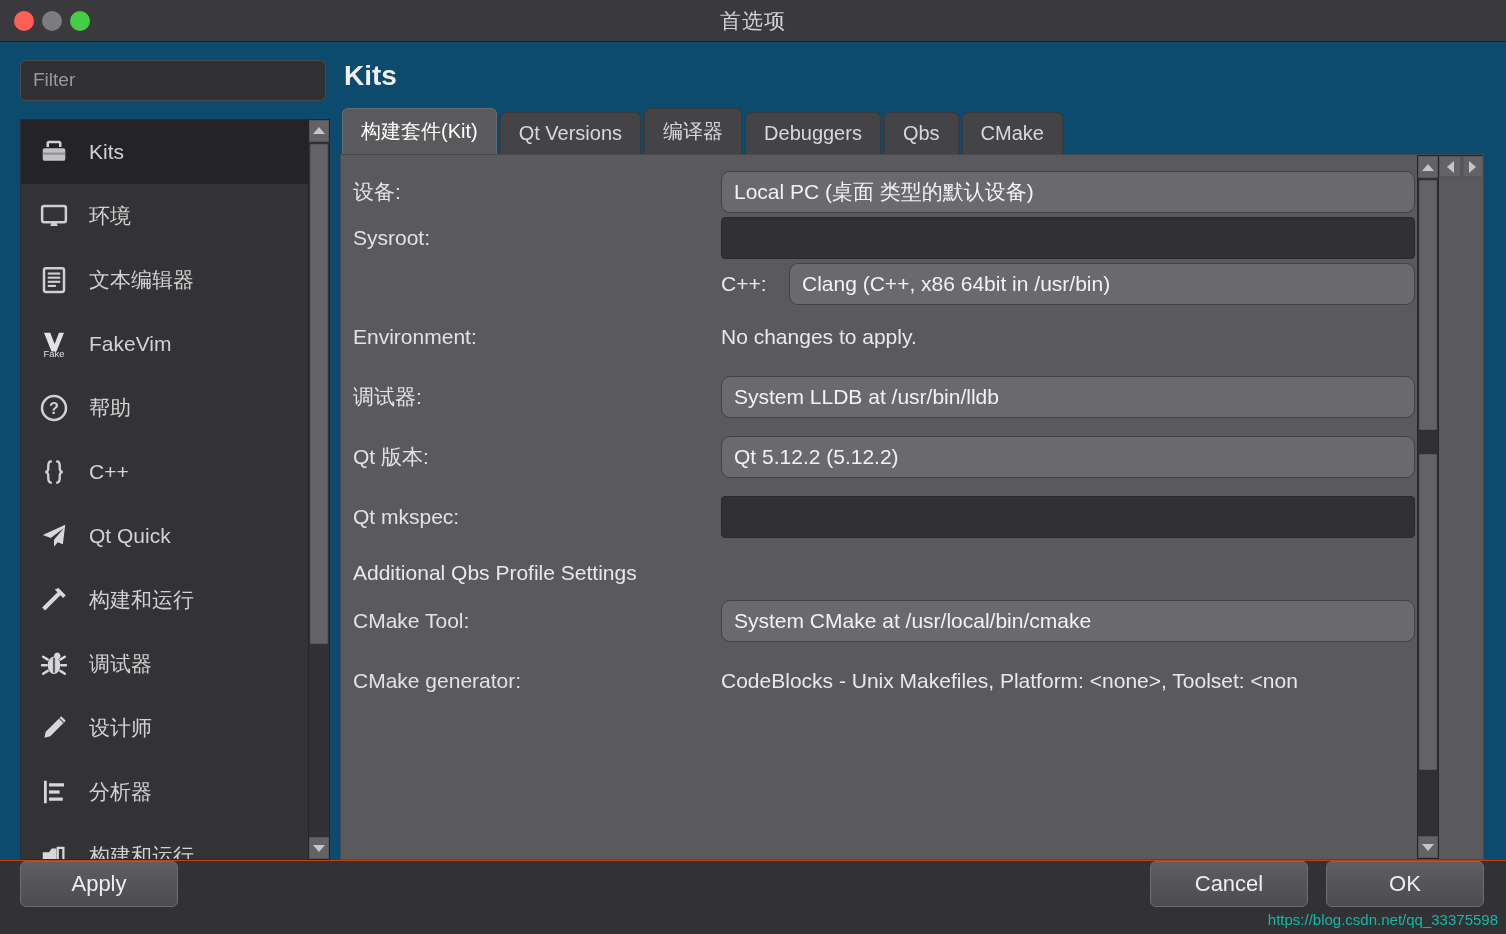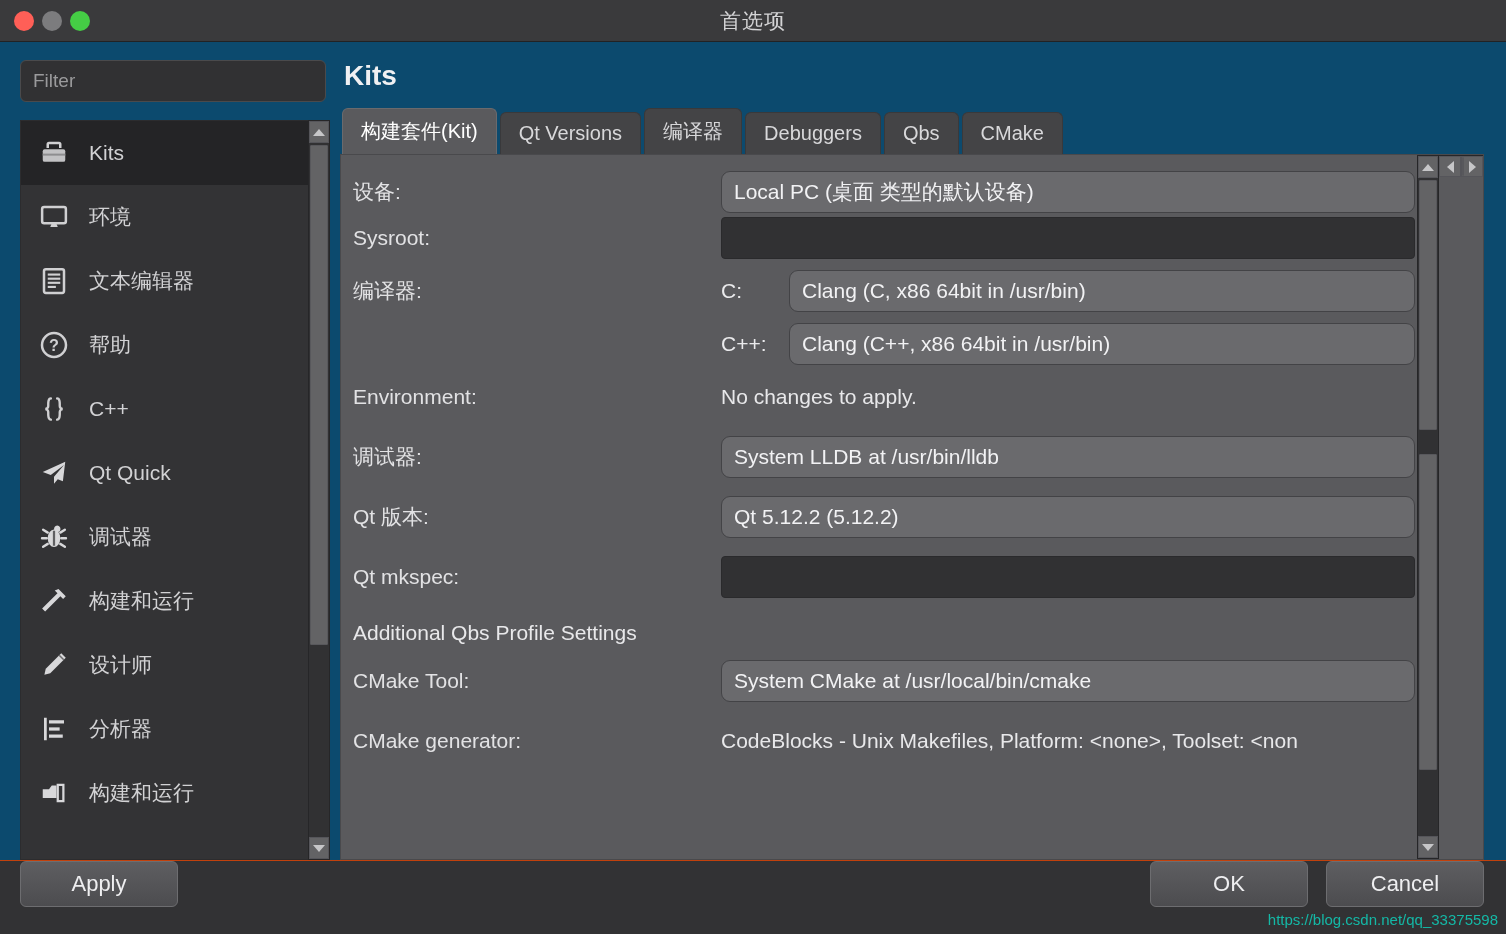--- a/index.html
+++ b/index.html
@@ -401,20 +401,29 @@
                     <rect x="7" y="12.6" width="10" height="1.7"></rect>
                     <rect x="7" y="15.9" width="6.5" height="1.7"></rect>
                   </g>
                 </svg>
               </span>
               <span>文本编辑器</span>
             </div>
             <div class="side-item">
               <span class="ico">
                 <svg width="30" height="30" viewBox="0 0 24 24">
+                  <path d="M4 3h5l3.5 9L16 3h4l-6 15h-4z" fill="#e2e2e4"></path>
+                  <text x="12" y="22.4" font-size="7.5" fill="#e2e2e4" text-anchor="middle" font-family="Liberation Sans, sans-serif">Fake</text>
+                </svg>
+              </span>
+              <span>FakeVim</span>
+            </div>
+            <div class="side-item">
+              <span class="ico">
+                <svg width="30" height="30" viewBox="0 0 24 24">
                   <circle cx="12" cy="12" r="9.6" fill="none" stroke="#d0d0d2" stroke-width="2"></circle>
                   <text x="12" y="17" font-size="13" fill="#d0d0d2" text-anchor="middle" font-family="Liberation Sans, sans-serif" font-weight="bold">?</text>
                 </svg>
               </span>
               <span>帮助</span>
             </div>
             <div class="side-item">
               <span class="ico">
                 <svg width="30" height="30" viewBox="0 0 24 24">
                   <g fill="none" stroke="#d0d0d2" stroke-width="1.9" stroke-linecap="round">
@@ -425,41 +434,41 @@
               </span>
               <span>C++</span>
             </div>
             <div class="side-item">
               <span class="ico">
                 <svg width="30" height="30" viewBox="0 0 24 24">
                   <path d="M21 3L3 11.2l6.4 2.3L20 5.5l-8 9.4v5.6l3-3.6 4.1 1.6z" fill="#d8d8da"></path>
                 </svg>
               </span>
               <span>Qt Quick</span>
+            </div>
+            <div class="side-item">
+              <span class="ico">
+                <svg width="30" height="30" viewBox="0 0 24 24">
+                  <path d="M15.6 2.4l5.8 5.8-2.1 2.1-2.2-2.2-9.6 9.7-2.6 2.6-2.4-2.4 2.6-2.6 9.7-9.6-2.2-2.2z" fill="#d8d8da"></path>
+                </svg>
+              </span>
+              <span>构建和运行</span>
             </div>
             <div class="side-item">
               <span class="ico">
                 <svg width="30" height="30" viewBox="0 0 24 24">
                   <ellipse cx="12" cy="13" rx="5" ry="7" fill="#d8d8da"></ellipse>
                   <path d="M12 5.5a2.6 2.6 0 1 1 0 .01z" fill="#d8d8da"></path>
                   <g stroke="#d8d8da" stroke-width="1.9" stroke-linecap="round">
                     <path d="M7 8.5L3.3 6.2M17 8.5l3.7-2.3M6.2 13H2.4M17.8 13h3.8M7 17.5l-3.7 2.3M17 17.5l3.7 2.3"></path>
                   </g>
                   <rect x="11.1" y="7" width="1.8" height="12" fill="#5f5f61"></rect>
                 </svg>
               </span>
               <span>调试器</span>
-            </div>
-            <div class="side-item">
-              <span class="ico">
-                <svg width="30" height="30" viewBox="0 0 24 24">
-                  <path d="M15.6 2.4l5.8 5.8-2.1 2.1-2.2-2.2-9.6 9.7-2.6 2.6-2.4-2.4 2.6-2.6 9.7-9.6-2.2-2.2z" fill="#d8d8da"></path>
-                </svg>
-              </span>
-              <span>构建和运行</span>
             </div>
             <div class="side-item">
               <span class="ico">
                 <svg width="30" height="30" viewBox="0 0 24 24">
                   <path d="M17.8 2.6l3.6 3.6-12.4 12.4-4.7 1.1 1.1-4.7z" fill="#d8d8da"></path>
                   <path d="M16.2 4.2l3.6 3.6" stroke="#6a6a6c" stroke-width="1.2"></path>
                 </svg>
               </span>
               <span>设计师</span>
             </div>
@@ -526,27 +535,20 @@
               </div>
             </div>
 
             <div class="form-row">
               <div class="flabel">Sysroot:</div>
               <div class="fvalue">
                 <input class="textfield" type="text" value="" style="">
               </div>
             </div>
 
-            <div class="form-row tall">
-              <div class="flabel">编译器:</div>
-              <div class="fvalue">
-                <span class="inline-label">C:</span>
-                <div class="combo">Clang (C, x86 64bit in /usr/bin)</div>
-              </div>
-            </div>
 
             <div class="form-row">
               <div class="flabel"></div>
               <div class="fvalue">
                 <span class="inline-label">C++:</span>
                 <div class="combo">Clang (C++, x86 64bit in /usr/bin)</div>
               </div>
             </div>
 
             <div class="form-row tall">
@@ -620,17 +622,17 @@
               <span class="tri"></span>
             </div>
         </div>
       </div>
     </div>
   </div>
 
   <div class="footer">
     <button class="btn">Apply</button>
     <span class="spacer"></span>
+    <button class="btn">Cancel</button>
     <button class="btn">OK</button>
-    <button class="btn">Cancel</button>
     <div class="watermark">https://blog.csdn.net/qq_33375598</div>
   </div>
 </div>
 
 </body></html>

